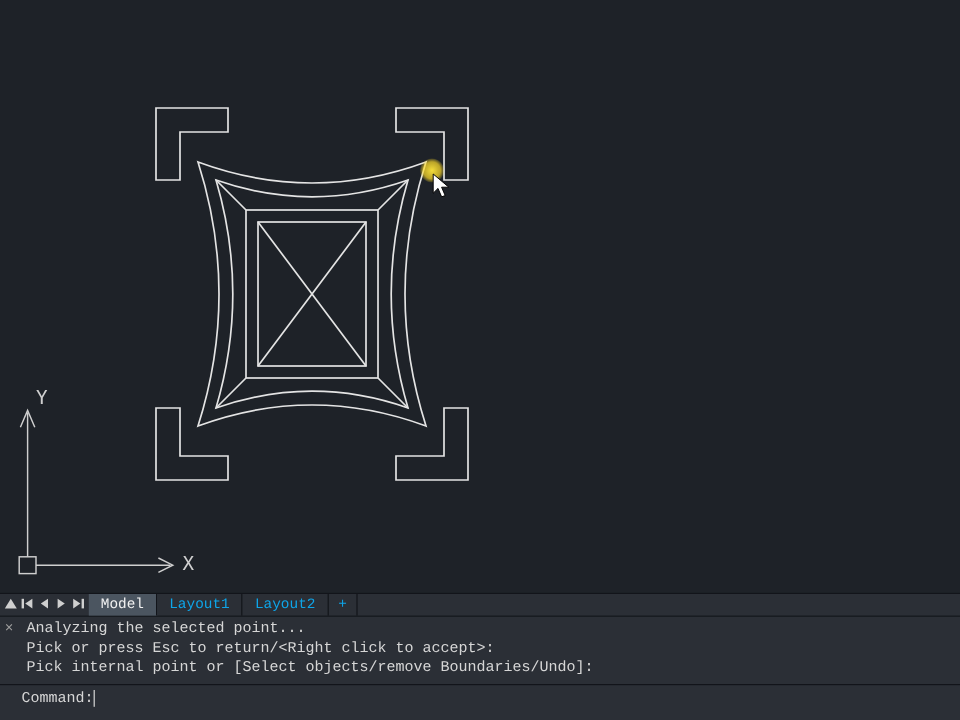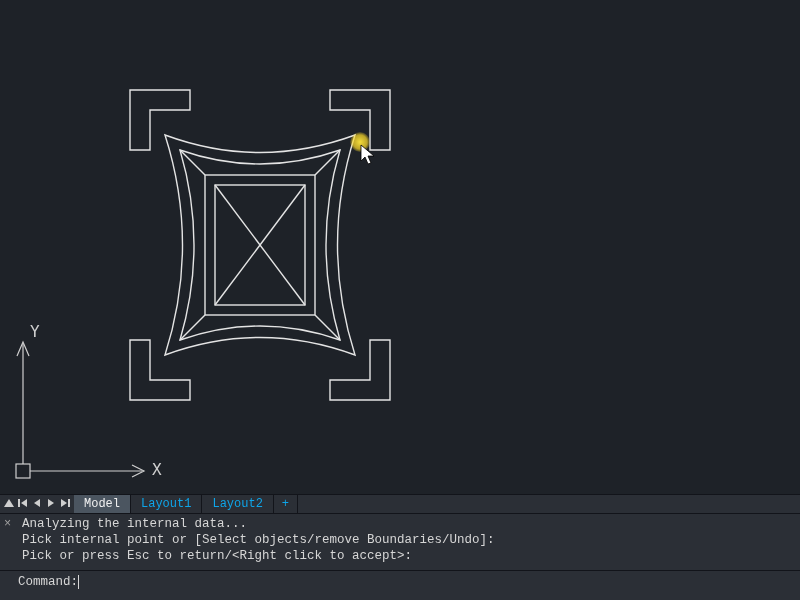--- a/index.html
+++ b/index.html
@@ -246,22 +246,22 @@
       </div>
     <div class="tab plus">
         <span>+</span>
       </div>
   </div>
 </div>
 
 <div class="cmdarea">
   <div class="cmd-close">×</div>
   <div class="cmd-history">
-    <div>Analyzing the internal data...</div>
+    <div>Analyzing the selected point...</div>
+    <div>Pick or press Esc to return/&lt;Right click to accept&gt;:</div>
     <div>Pick internal point or [Select objects/remove Boundaries/Undo]:</div>
-    <div>Pick or press Esc to return/&lt;Right click to accept&gt;:</div>
   </div>
   <div class="cmd-sep"></div>
   <div class="cmd-input-row">
     <span class="cmd-label">Command:</span>
     <span class="cmd-caret"></span>
   </div>
 </div>
 
 </body></html>

